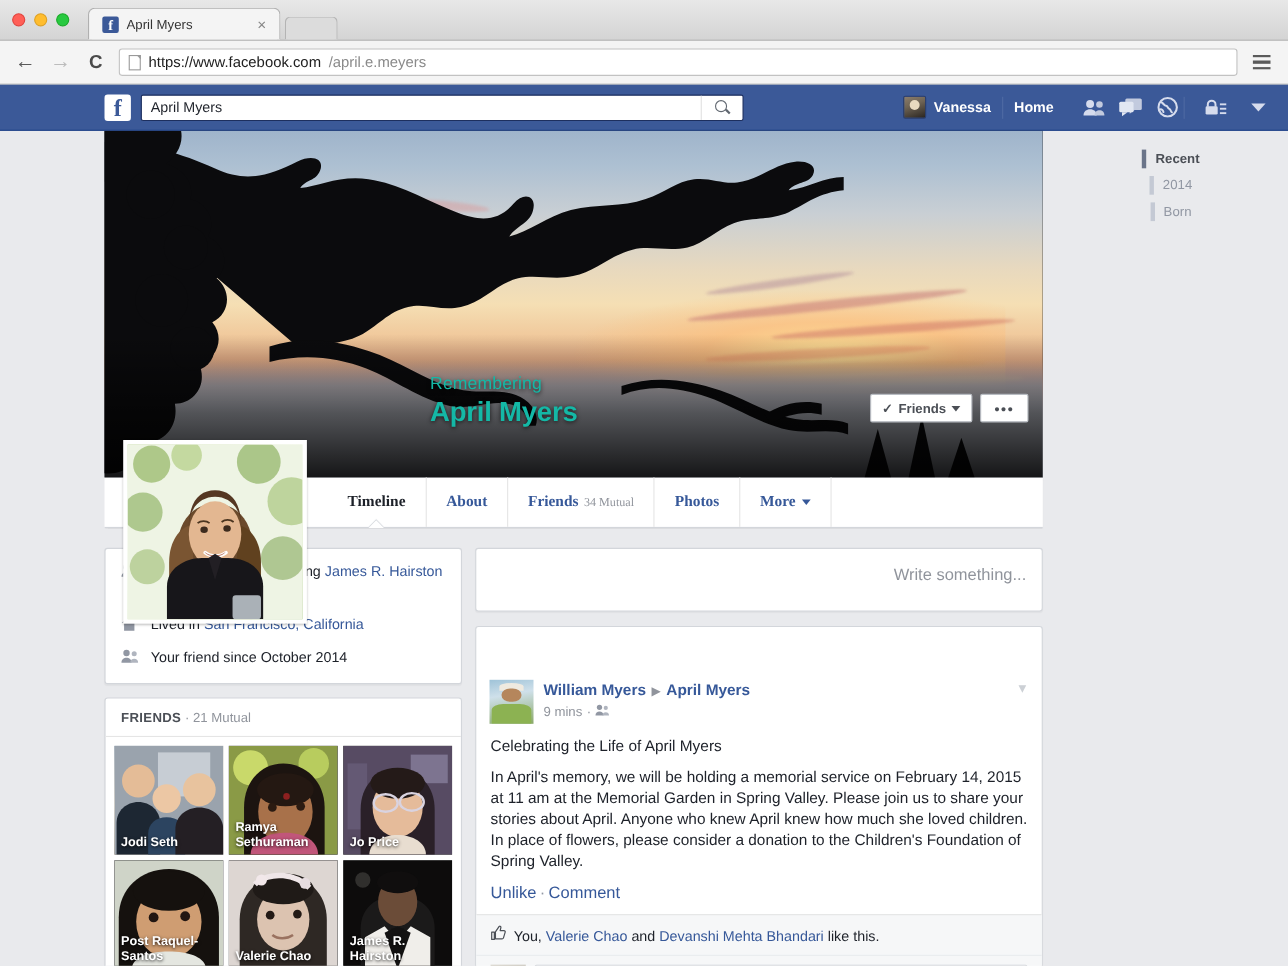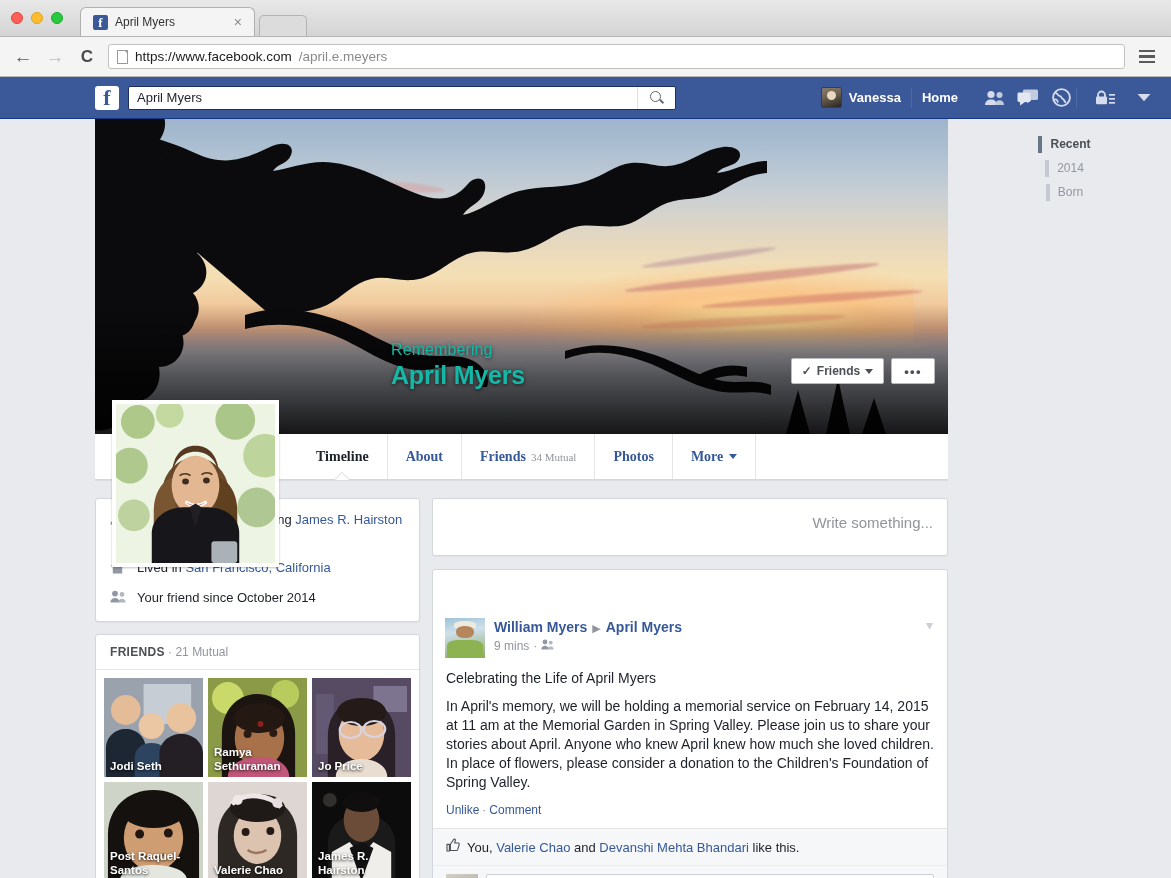--- a/index.html
+++ b/index.html
@@ -342,21 +342,21 @@
   .post-byline { font-size: 14px; line-height: 18px; }
   .post-author { color: #365899; font-weight: bold; }
   .post-arrow { color: #90949c; font-size: 11px; margin: 0 5px; }
   .post-meta { font-size: 12px; color: #90949c; margin-top: 2px; display: flex; align-items: center; gap: 4px; }
   .post-chevron {
     position: absolute; right: 14px; top: 12px;
     color: #ccd0d5; font-size: 14px; line-height: 1;
   }
   .post-body { padding: 11px 13px 0 13px; font-size: 14px; line-height: 19px; color: #1d2129; }
   .post-body p { margin-bottom: 9px; }
-  .post-actions { padding: 2px 13px 11px 13px; font-size: 12px; }
+  .post-actions { padding: 2px 13px 11px 13px; font-size: 15px; }
   .post-actions a { color: #365899; }
   .post-actions .sep { color: #9197a3; margin: 0 3px; }
 
   .post-likes {
     border-top: 1px solid #e5e5e5; background: #f6f7f8;
     padding: 9px 13px; font-size: 13px;
     display: flex; align-items: center; gap: 7px; line-height: 17px;
   }
   .comment-row {
     background: #f6f7f8; border-top: 1px solid #e9ebee;

